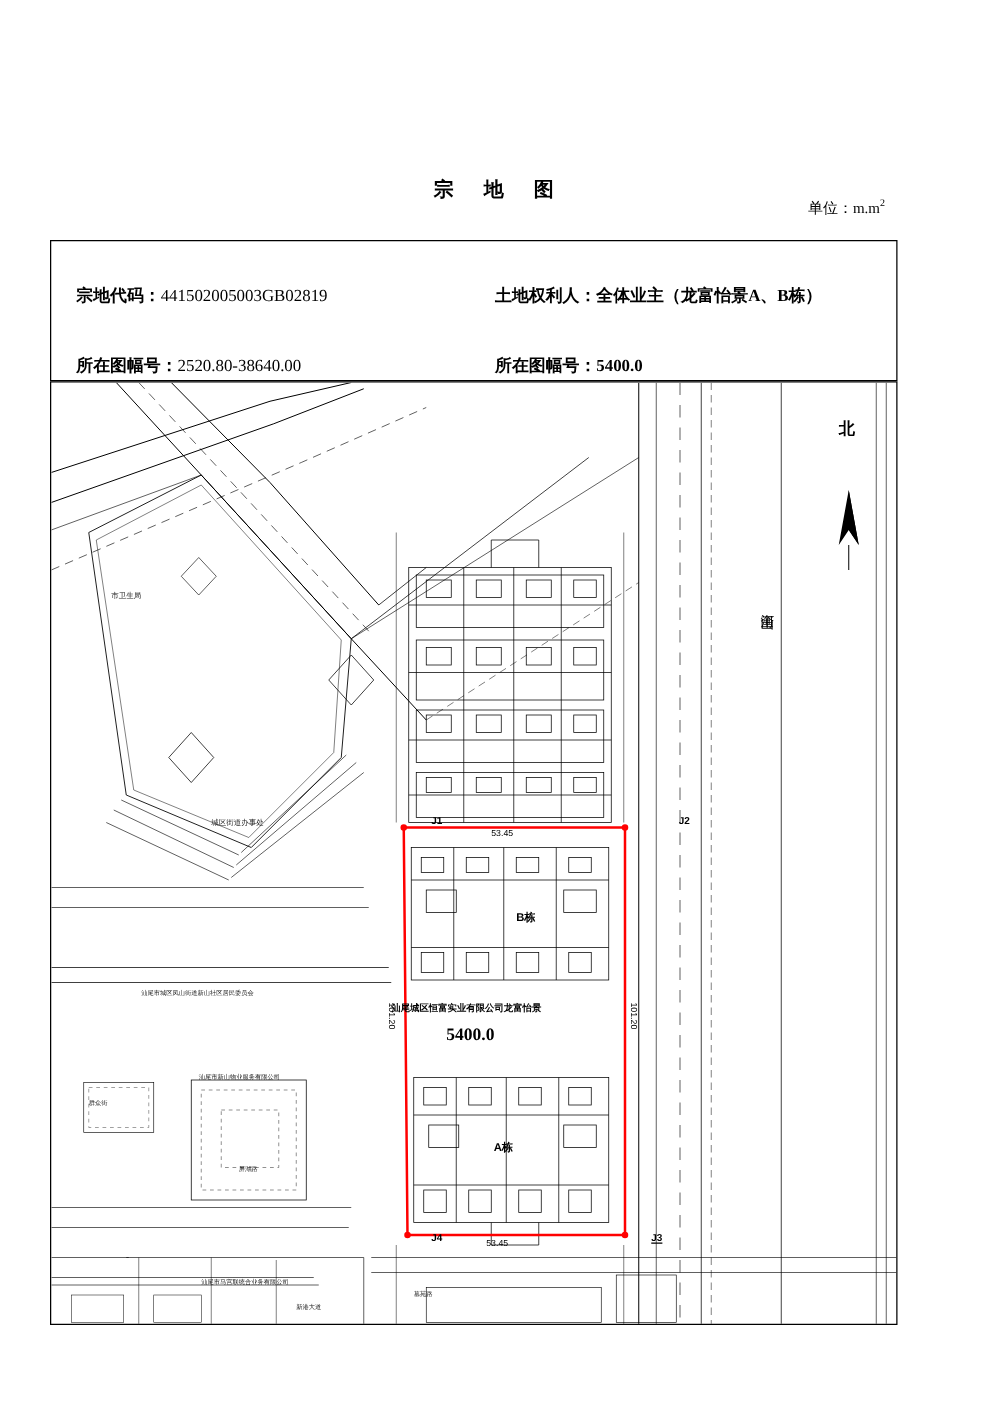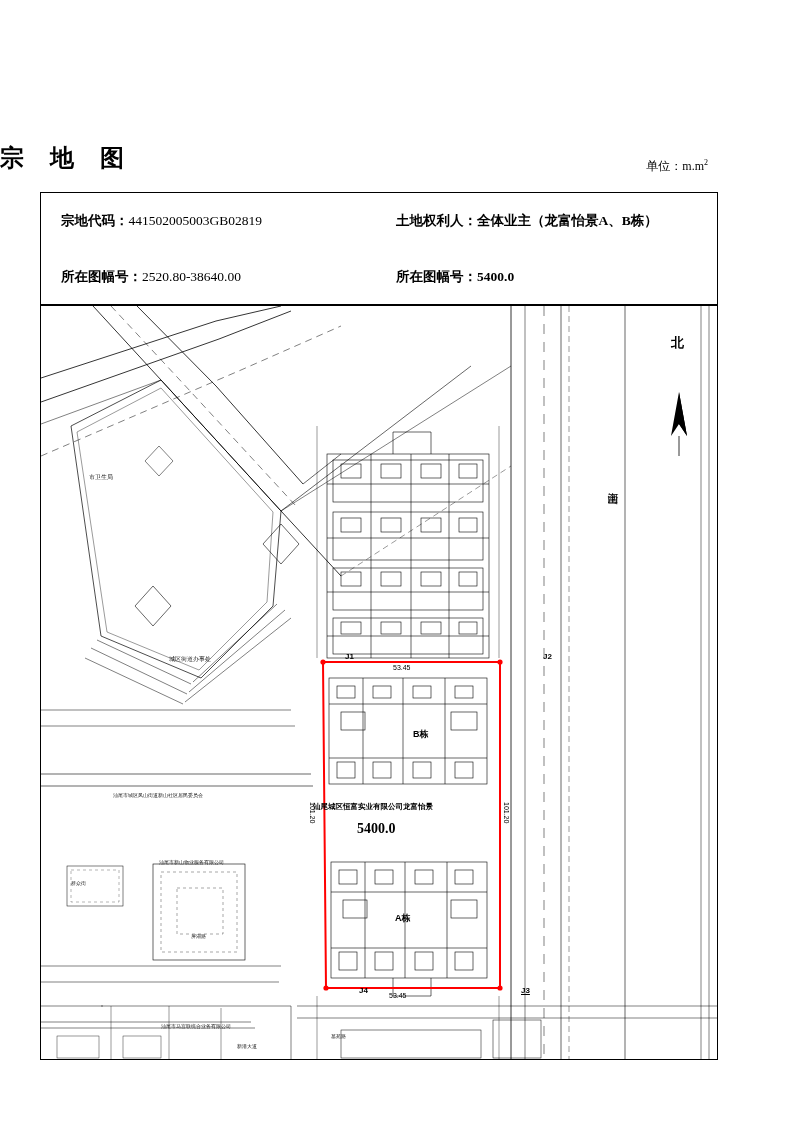--- a/index.html
+++ b/index.html
@@ -22,22 +22,22 @@
     width: 800px;
     height: 1132px;
   }
 
   
   .title {
     position: absolute;
     left: 0;
     top: 142px;
     width: 800px;
-    text-align: left;
-    font-size: 24px;
+    text-align: center;
+    font-size: 16px;
     font-weight: bold;
     letter-spacing: 10px;
     font-family: "Liberation Serif", serif;
   }
   .unit {
     position: absolute;
     right: 92px;
     top: 158px;
     font-size: 12px;
     font-family: "Liberation Serif", serif;
@@ -60,21 +60,21 @@
     position: absolute;
     left: 0;
     width: 100%;
     height: 56px;
     box-sizing: border-box;
   }
   .hdr-row.r1 { top: 0; }
   .hdr-row.r2 { top: 56px; }
   .hdr-cell {
     position: absolute;
-    top: 0;
+    top: 16px;
     height: 56px;
     line-height: 56px;
     font-size: 13.5px;
     white-space: nowrap;
     text-align: center;
   }
   .hdr-cell.left { left: 20px; }
   .hdr-cell.right { left: 355px; }
   .lbl { font-weight: bold; }
   .val { font-weight: normal; }
@@ -359,21 +359,21 @@
 
     <div class="northN" style="left:630px; top:28px;">北</div>
 
     <div class="riverlbl" style="left:564px; top:168px;">
       <span class="vert">奎山河</span>
     </div>
 
     <div class="jpt" style="left:264px; top:346px;">J1</div>
     <div class="jpt" style="left:462px; top:346px;">J2</div>
     <div class="jpt" style="left:440px; top:680px;text-decoration:underline;">J3</div>
-    <div class="jpt" style="left:278px; top:680px;">J4</div>
+    <div class="jpt" style="left:264px; top:680px;">J4</div>
 
     <div class="dim" style="left:352px; top:358px;">53.45</div>
     <div class="dim" style="left:348px; top:686px;">53.45</div>
     <div class="dim v" style="left:268px; top:496px;">101.20</div>
     <div class="dim v" style="left:462px; top:496px;">101.20</div>
 
     <div class="mlabel md" style="left:352px; top:424px;padding-left:20px;">B栋</div>
     <div class="mlabel md" style="left:354px; top:608px;">A栋</div>
 
     <div class="parcel-owner" style="left:272px; top:496px;">汕尾城区恒富实业有限公司龙富怡景</div>

